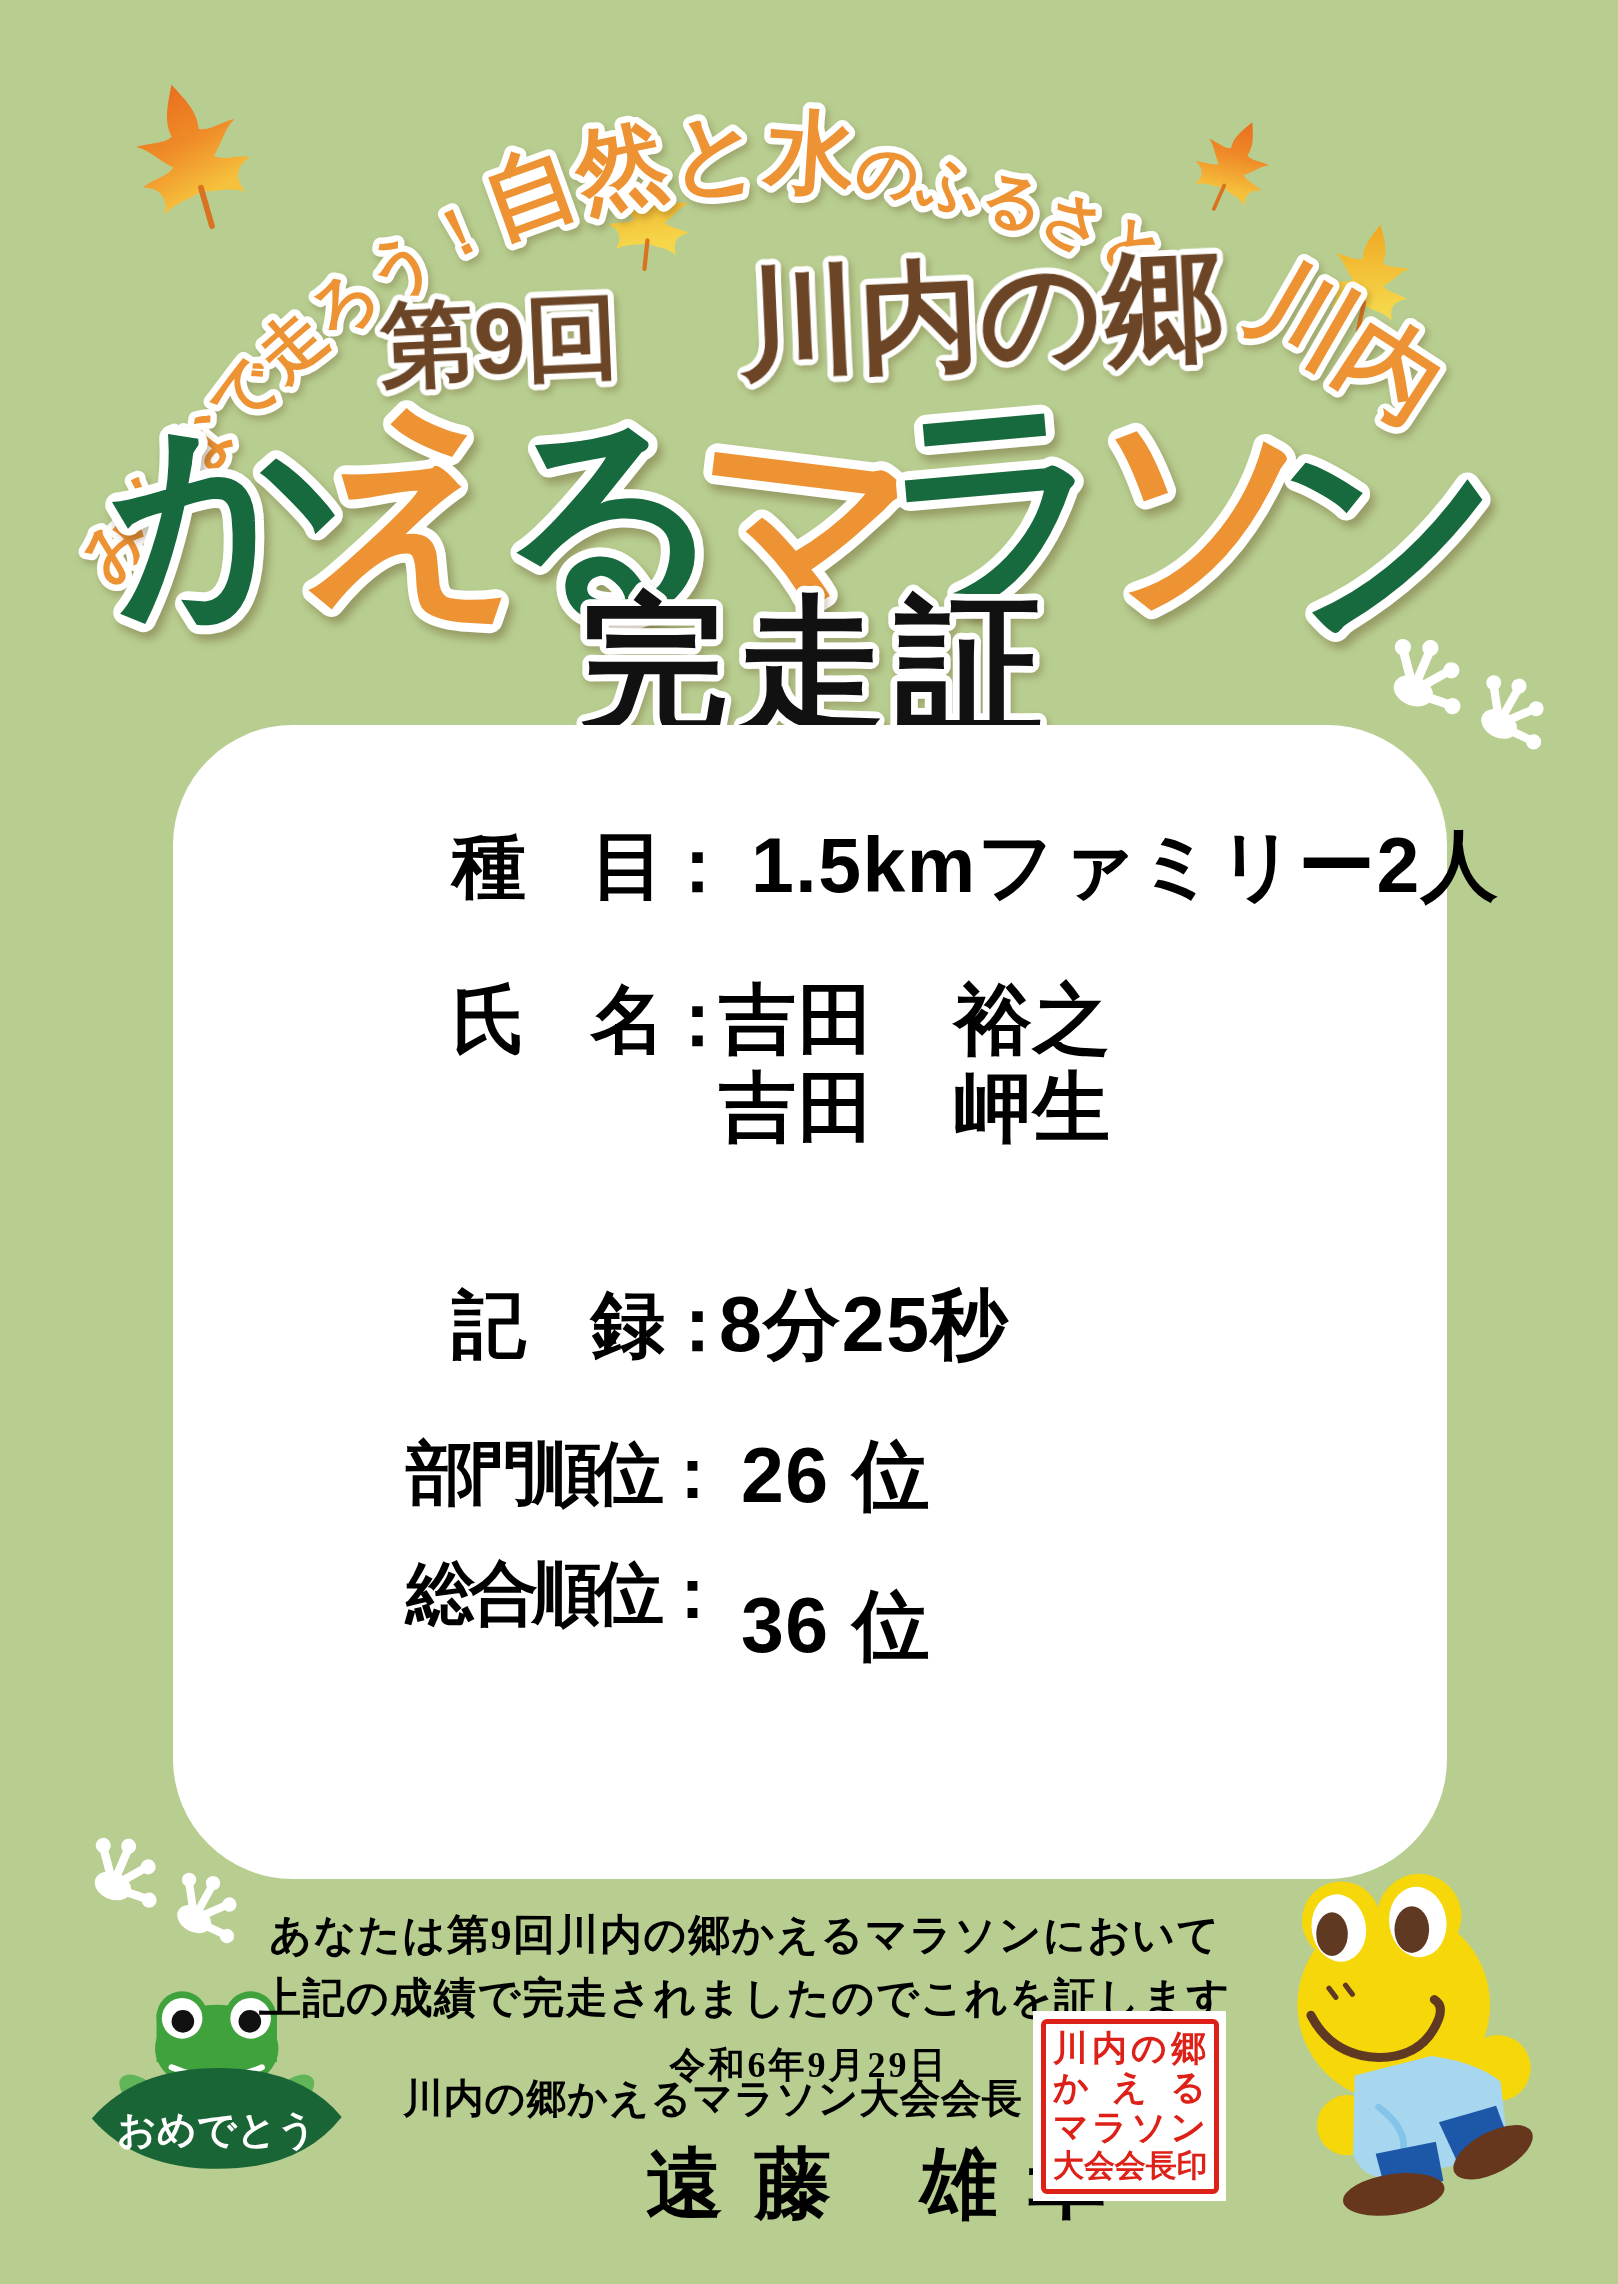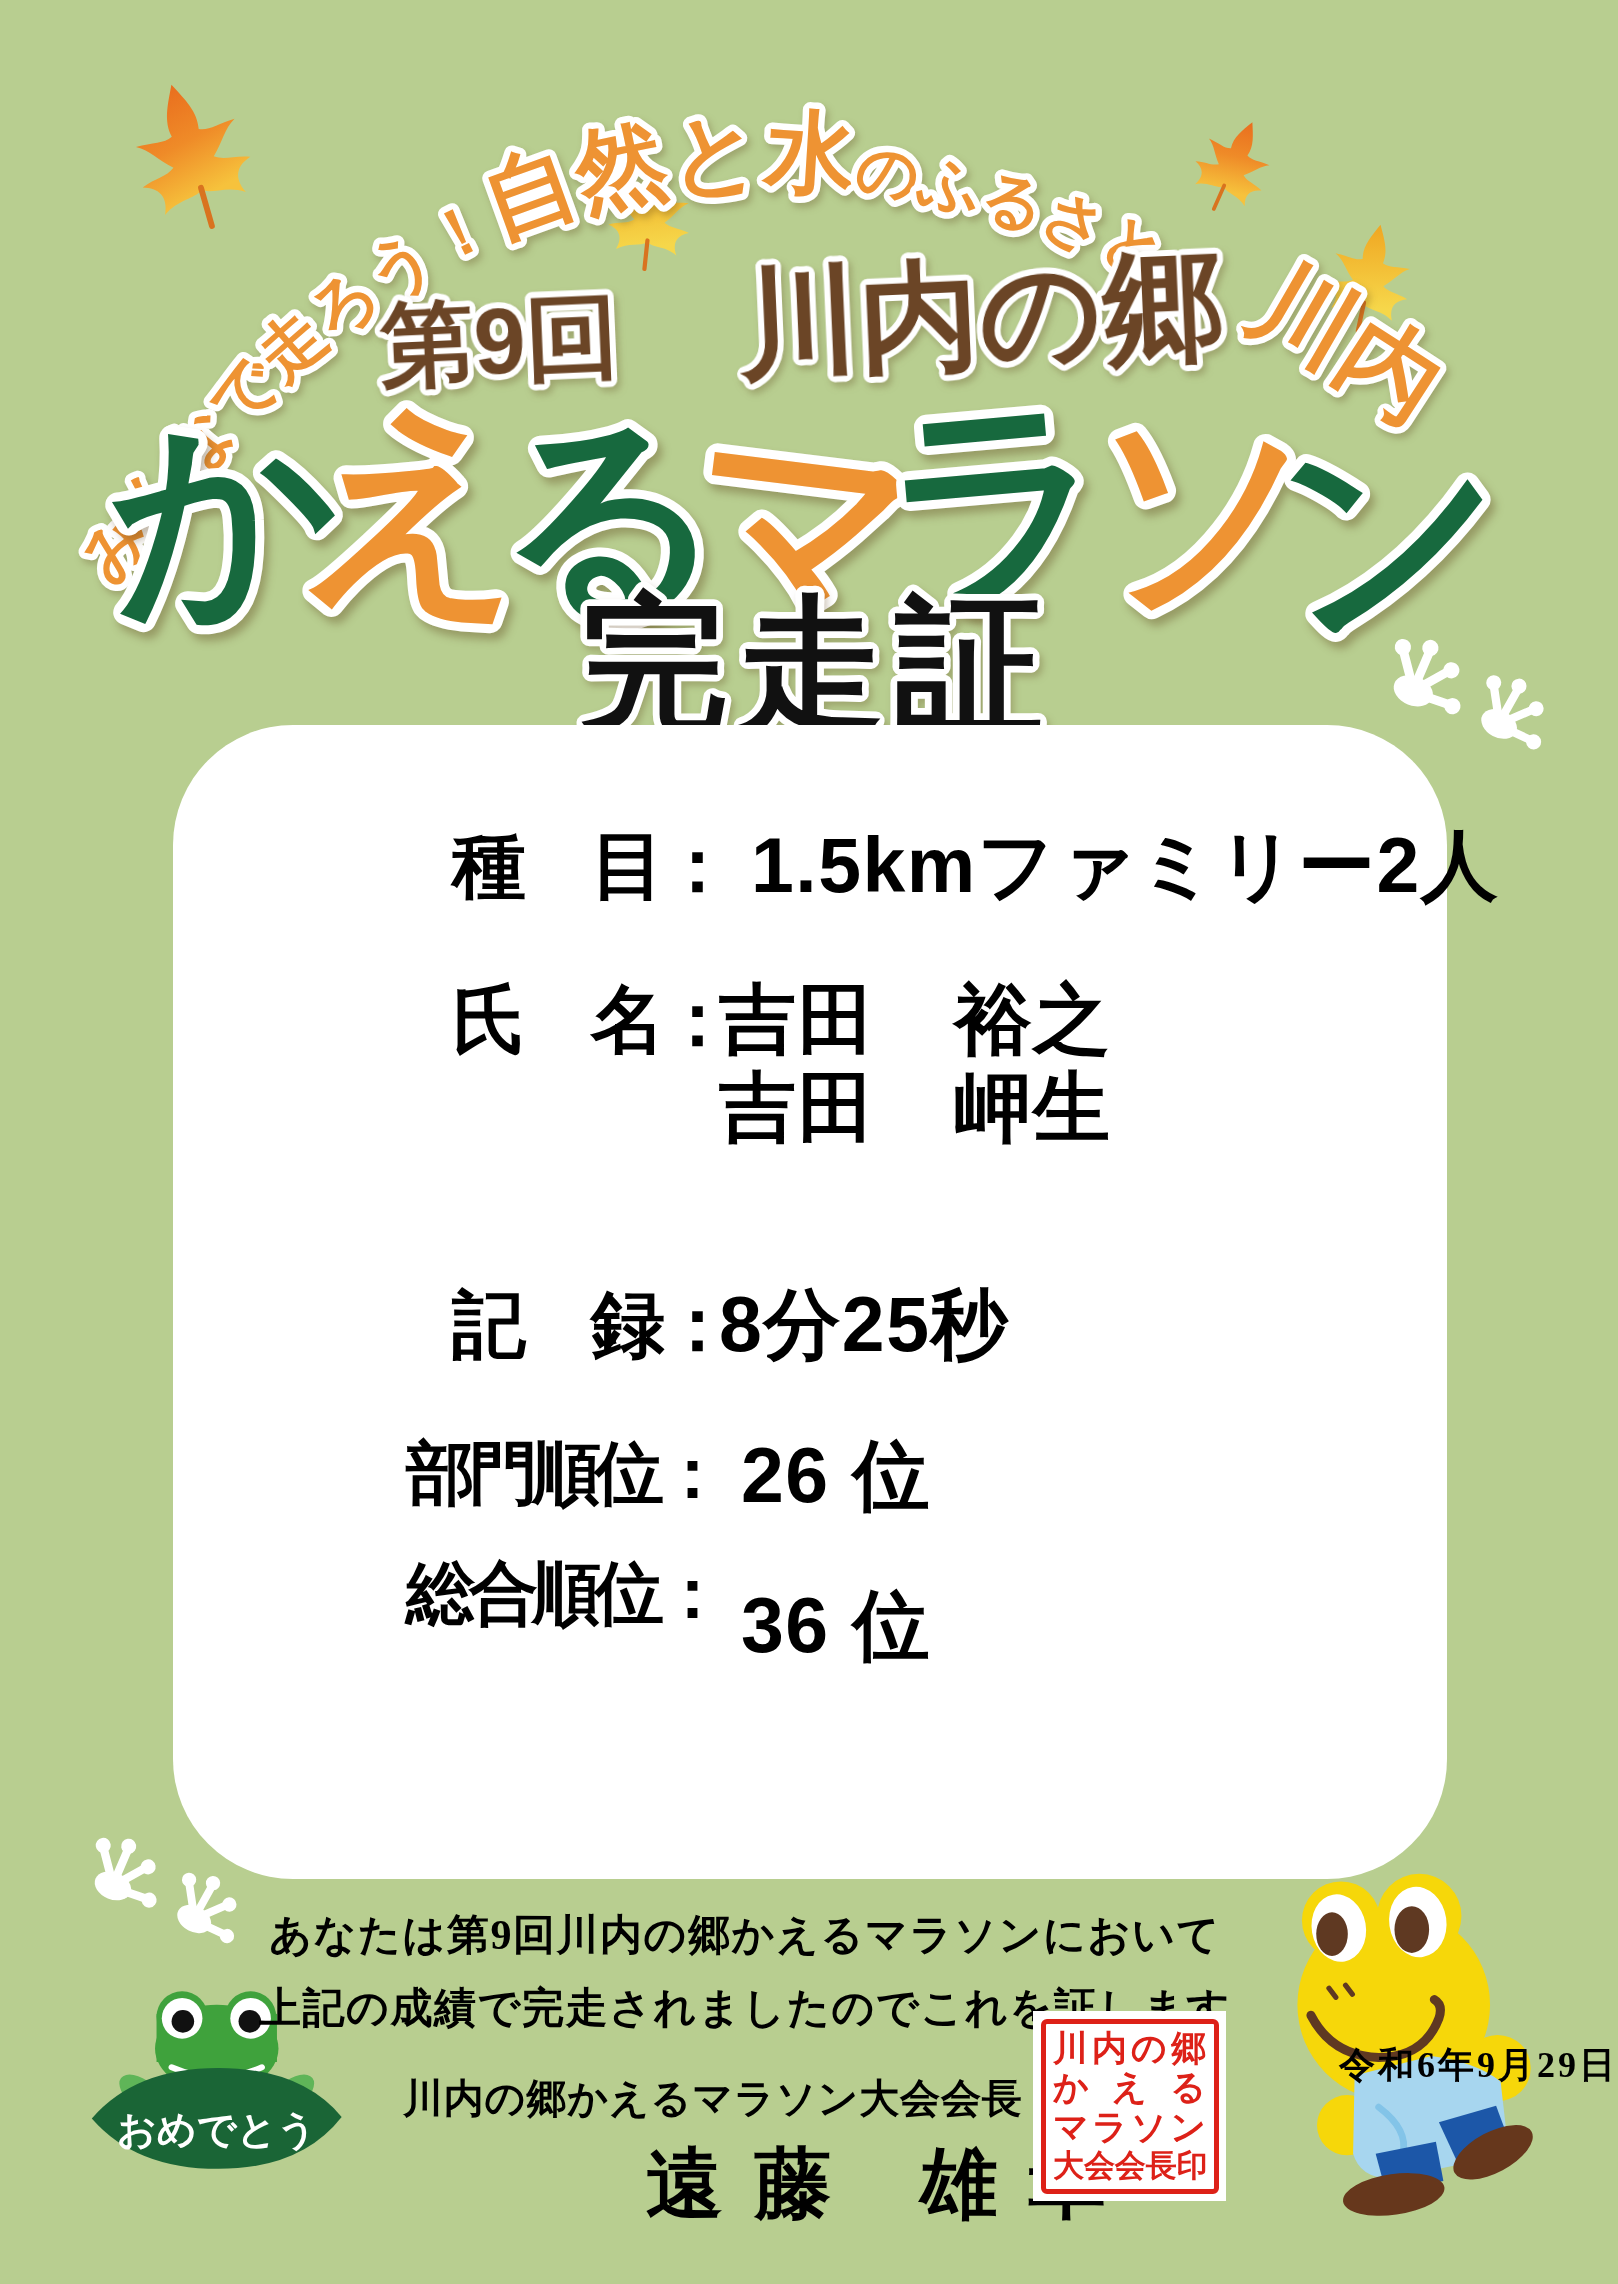--- a/index.html
+++ b/index.html
@@ -23,22 +23,22 @@
   
   .f-label,.f-value{position:absolute;color:#000;font-weight:700;white-space:nowrap;}
   .f-label{font-size:74px;letter-spacing:-4.5px;}
   .f-label.narrow{font-size:69px;letter-spacing:-6px;}
   .f-value{font-size:77px;letter-spacing:1.5px;}
 
   
   .serif{font-family:"Liberation Serif","DejaVu Serif",serif;color:#000;}
   .statement{position:absolute;left:0;width:1490px;text-align:center;font-size:42px;font-weight:700;letter-spacing:1.5px;}
   .stmt1{top:1907px;}
-  .stmt2{top:1970px;margin-top:10px;}
-  .issue-date{position:absolute;left:0;width:1618px;text-align:right;top:2041px;font-size:36px;font-weight:600;letter-spacing:3px;}
+  .stmt2{top:1970px;}
+  .issue-date{position:absolute;left:0;width:1618px;text-align:center;top:2041px;font-size:36px;font-weight:600;letter-spacing:3px;}
   .chairman-title{position:absolute;left:403px;top:2071px;font-size:40px;font-weight:600;letter-spacing:0.8px;white-space:nowrap;}
   .chairman-name{position:absolute;left:646px;top:2133px;font-size:77px;font-weight:600;letter-spacing:6px;white-space:nowrap;}
 
   
   .stamp{
     position:absolute;left:1033px;top:2011px;width:193px;height:190px;
     background:#ffffff;box-sizing:border-box;padding:7.5px;
   }
   .stamp-frame{
     width:100%;height:100%;box-sizing:border-box;

